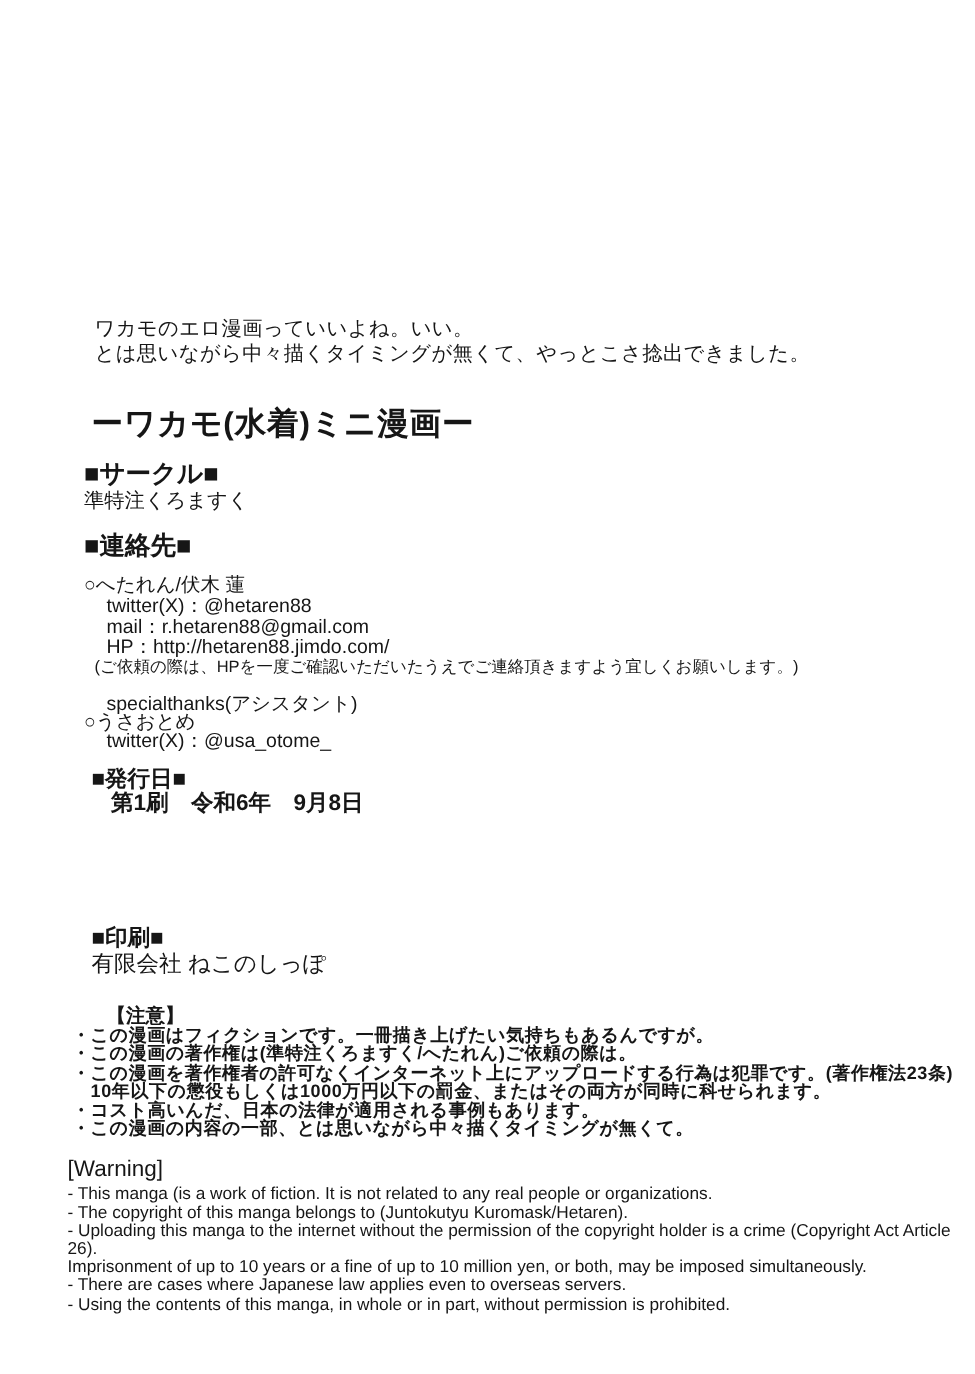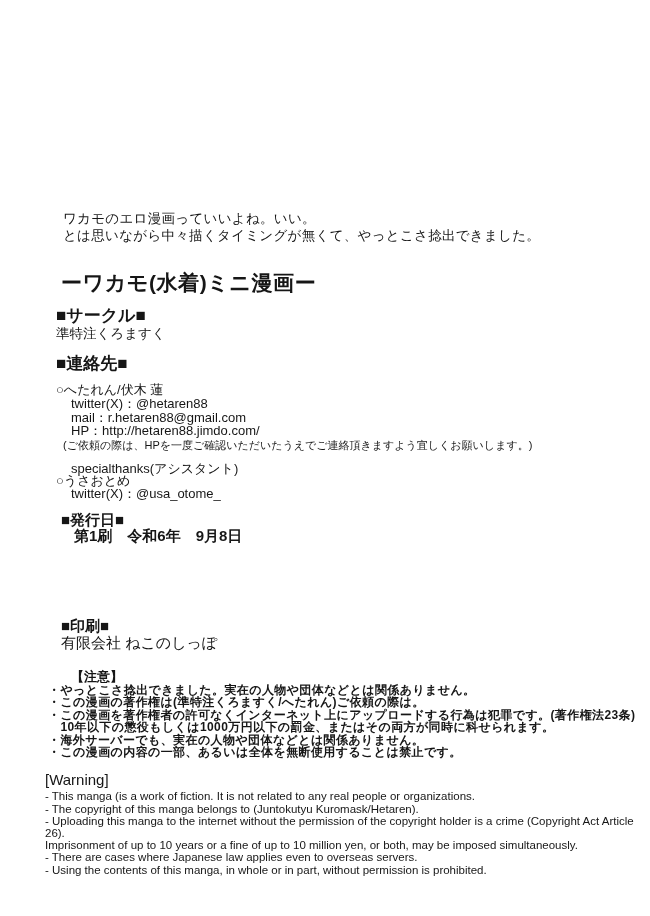--- a/index.html
+++ b/index.html
@@ -70,26 +70,26 @@
     <div class="pub-date">第1刷　令和6年　9月8日</div>
   </div>
 
   <div class="print-sec">
     <div class="sec-heading-md">■印刷■</div>
     <div class="print-company">有限会社 ねこのしっぽ</div>
   </div>
 
   <div class="notice-sec">
     <div class="notice-heading">【注意】</div>
-    <div class="notice-line">・やっとこさ捻出できました。実在の人物や団体などとは関係ありません。</div>
+    <div class="notice-line">・この漫画はフィクションです。一冊描き上げたい気持ちもあるんですが。</div>
     <div class="notice-line">・この漫画の著作権は(準特注くろますく/へたれん)ご依頼の際は。</div>
     <div class="notice-line">・この漫画を著作権者の許可なくインターネット上にアップロードする行為は犯罪です。(著作権法23条)</div>
     <div class="notice-line">　10年以下の懲役もしくは1000万円以下の罰金、またはその両方が同時に科せられます。</div>
-    <div class="notice-line">・海外サーバーでも、実在の人物や団体などとは関係ありません。</div>
-    <div class="notice-line">・この漫画の内容の一部、あるいは全体を無断使用することは禁止です。</div>
+    <div class="notice-line">・コスト高いんだ、日本の法律が適用される事例もあります。</div>
+    <div class="notice-line">・この漫画の内容の一部、とは思いながら中々描くタイミングが無くて。</div>
   </div>
 
   <div class="warning-sec">
     <div class="warning-heading">[Warning]</div>
     <div class="warning-line">- This manga (is a work of fiction. It is not related to any real people or organizations.</div>
     <div class="warning-line">- The copyright of this manga belongs to (Juntokutyu Kuromask/Hetaren).</div>
     <div class="warning-line">- Uploading this manga to the internet without the permission of the copyright holder is a crime (Copyright Act Article 26).</div>
     <div class="warning-line">Imprisonment of up to 10 years or a fine of up to 10 million yen, or both, may be imposed simultaneously.</div>
     <div class="warning-line">- There are cases where Japanese law applies even to overseas servers.</div>
     <div class="warning-line">- Using the contents of this manga, in whole or in part, without permission is prohibited.</div>

